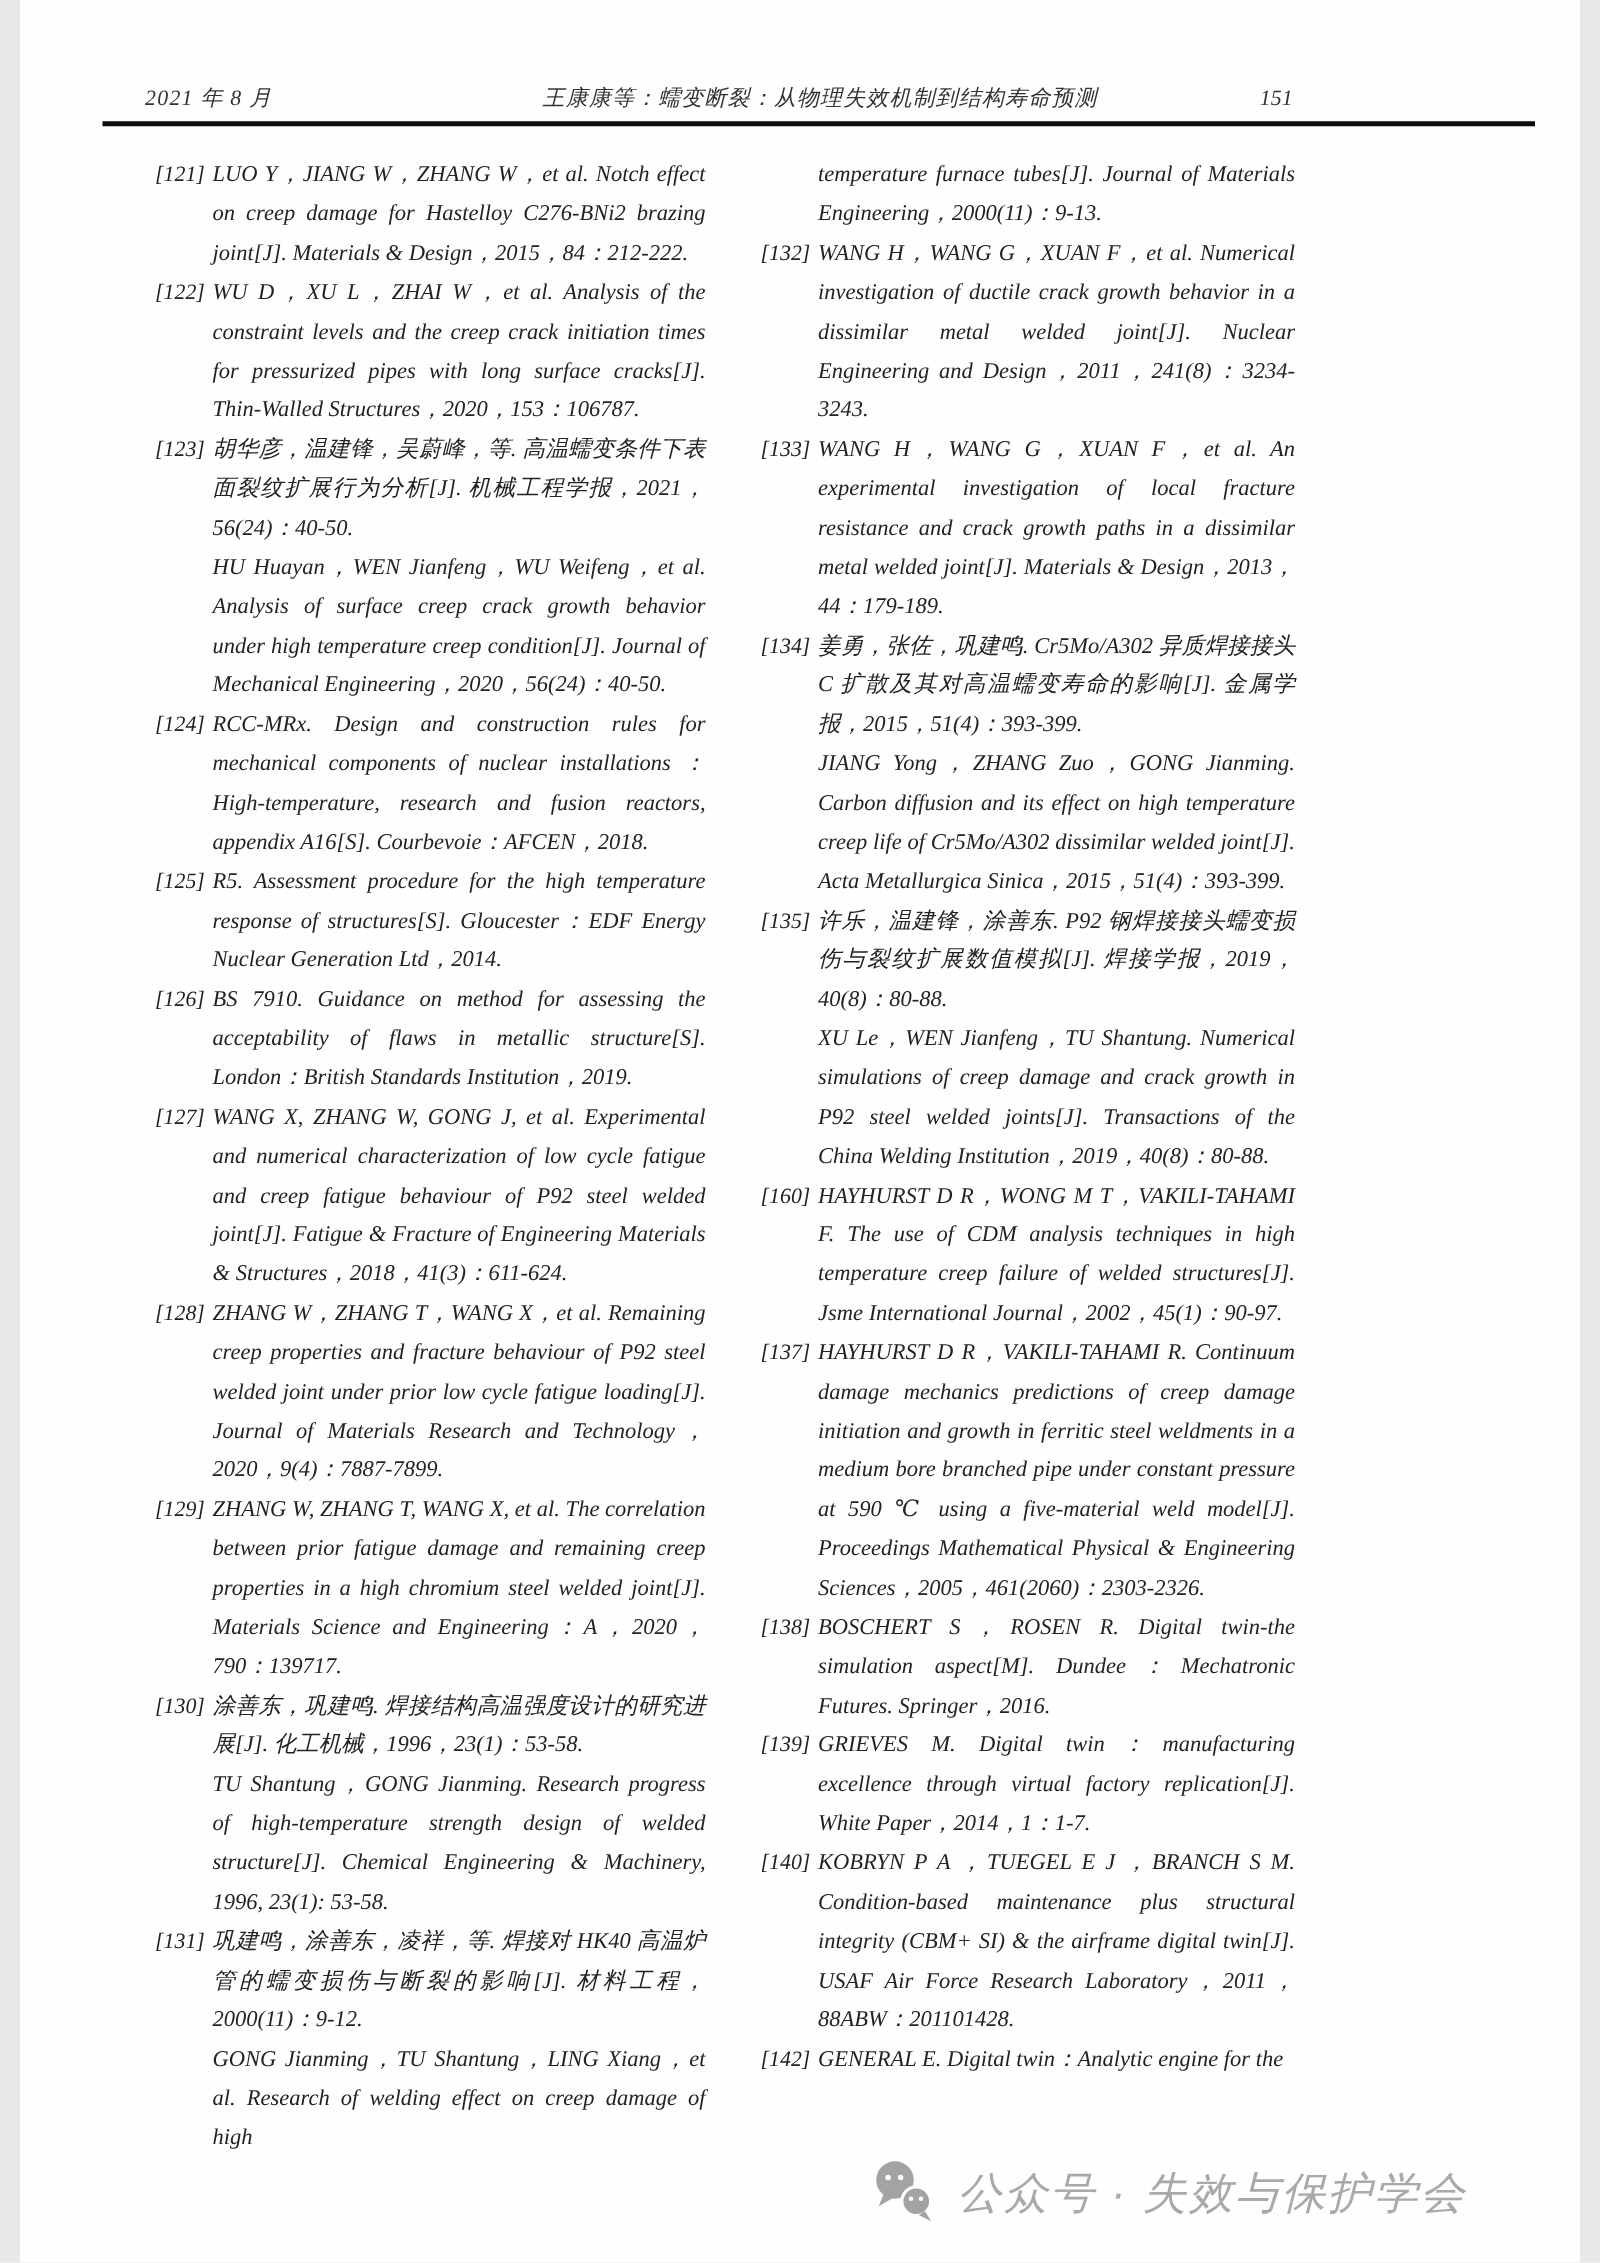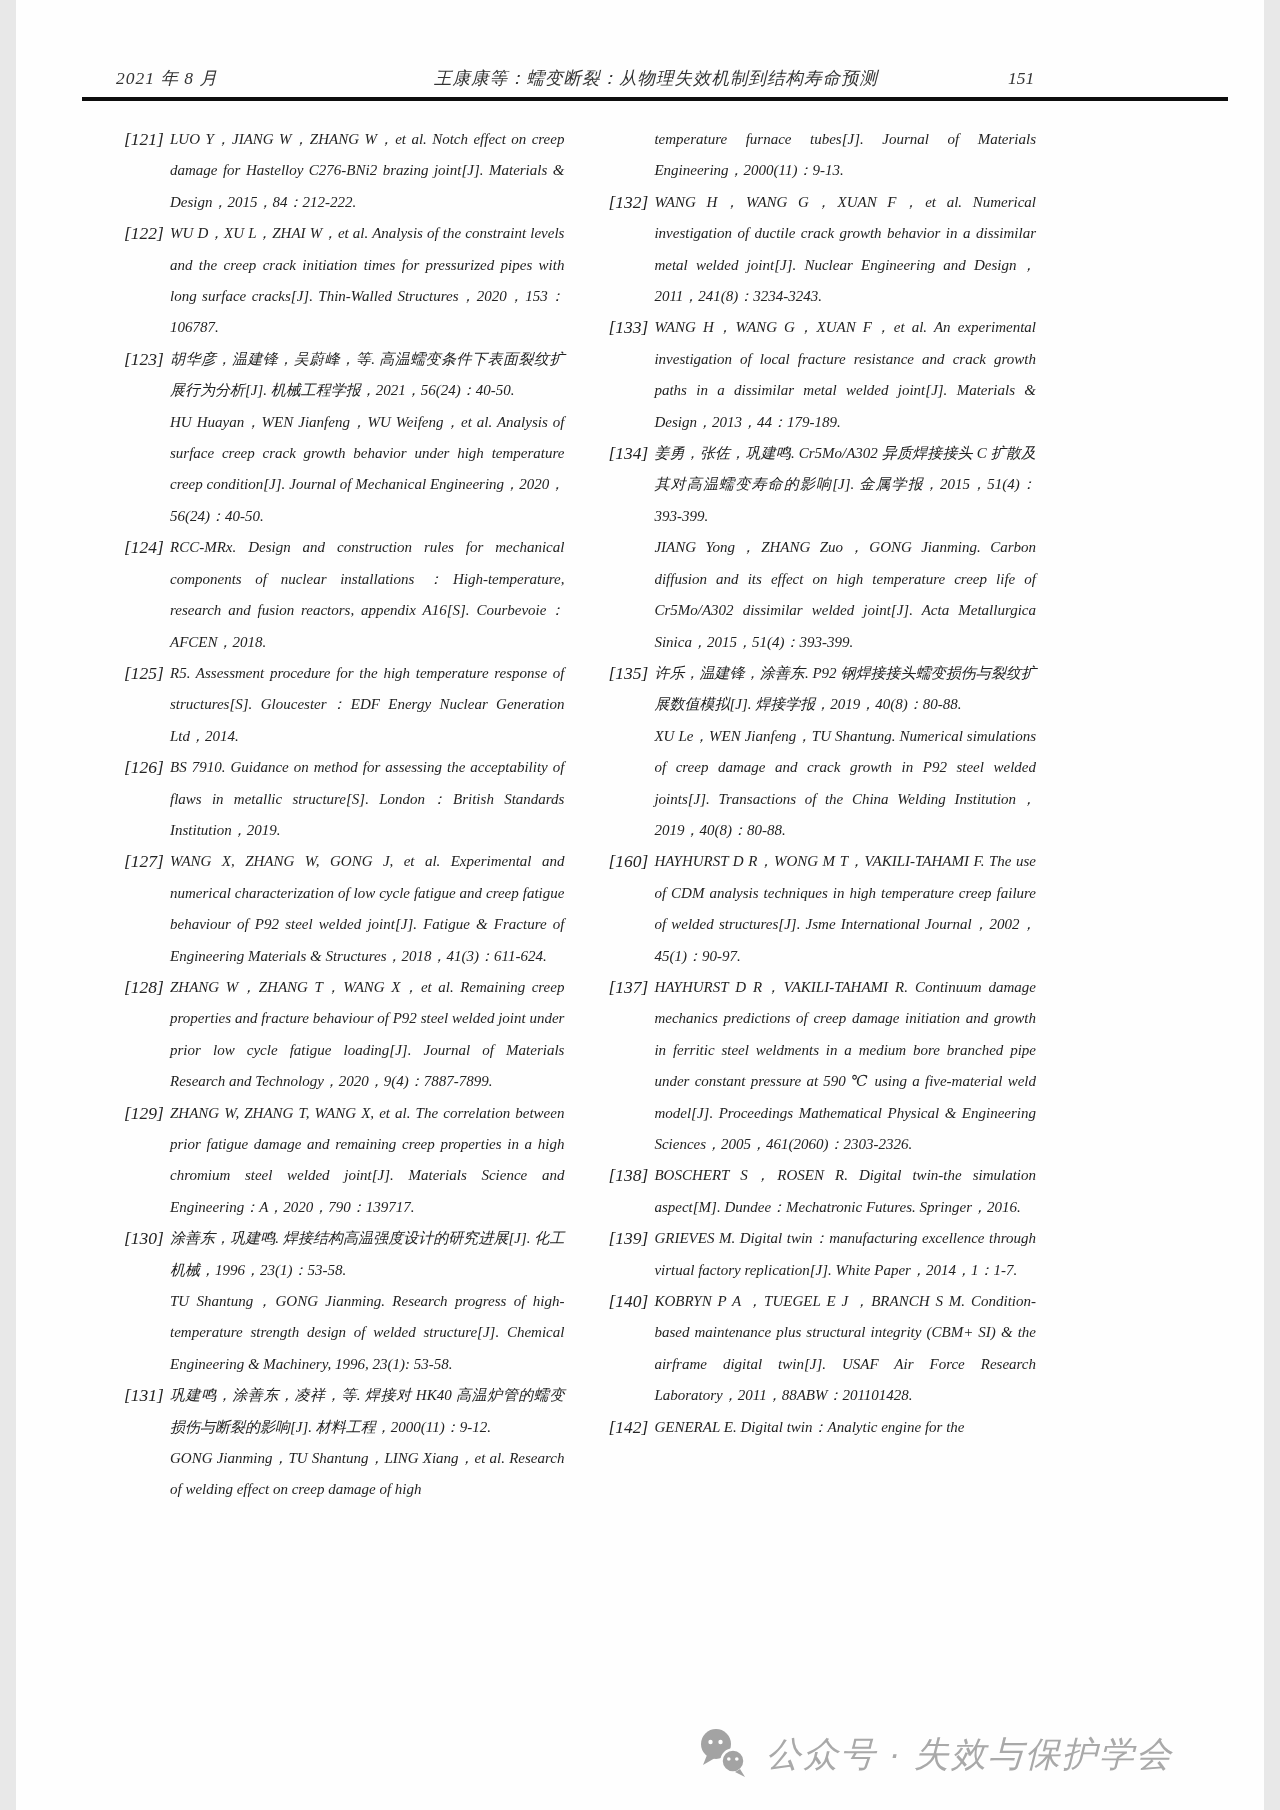--- a/index.html
+++ b/index.html
@@ -35,21 +35,21 @@
   .ref-col.right{width:433px;}
   .ref-item{display:flex;}
   .ref-num{
     width:46px;flex-shrink:0;
     font-size:17.5px;line-height:31.4px;
     color:#222;
   }
   .ref-body{flex:1;}
   .ref-para{
     margin:0;
-    font-size:15px;line-height:31.4px;
+    font-size:18px;line-height:31.4px;
     text-align:justify;
     color:#222;
   }
   
   .watermark{
     position:absolute;left:680px;top:1726px;
     display:flex;align-items:center;gap:14px;
     color:#a9a9a9;
     text-align:right;
   }

